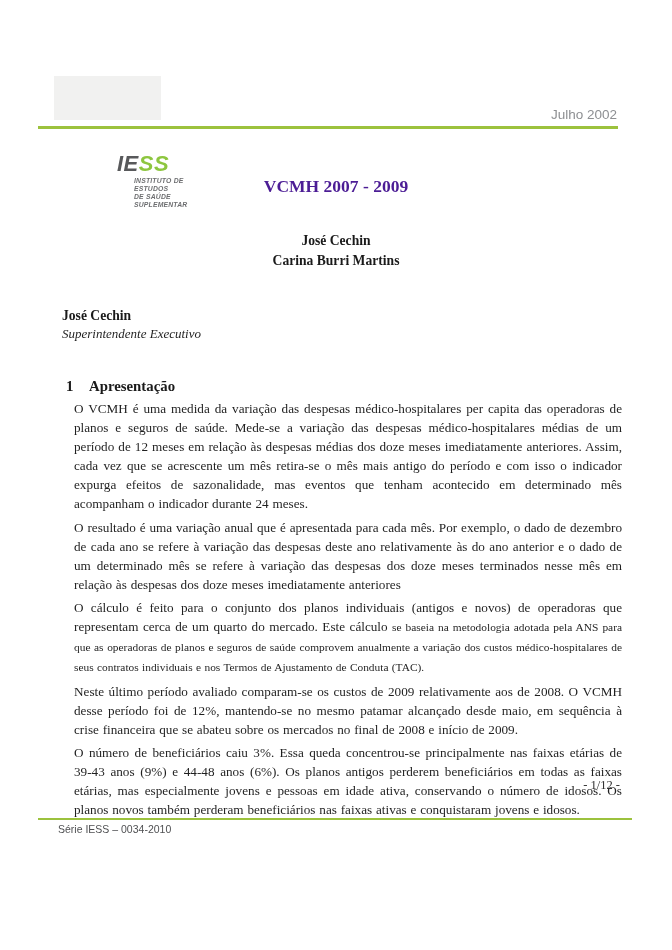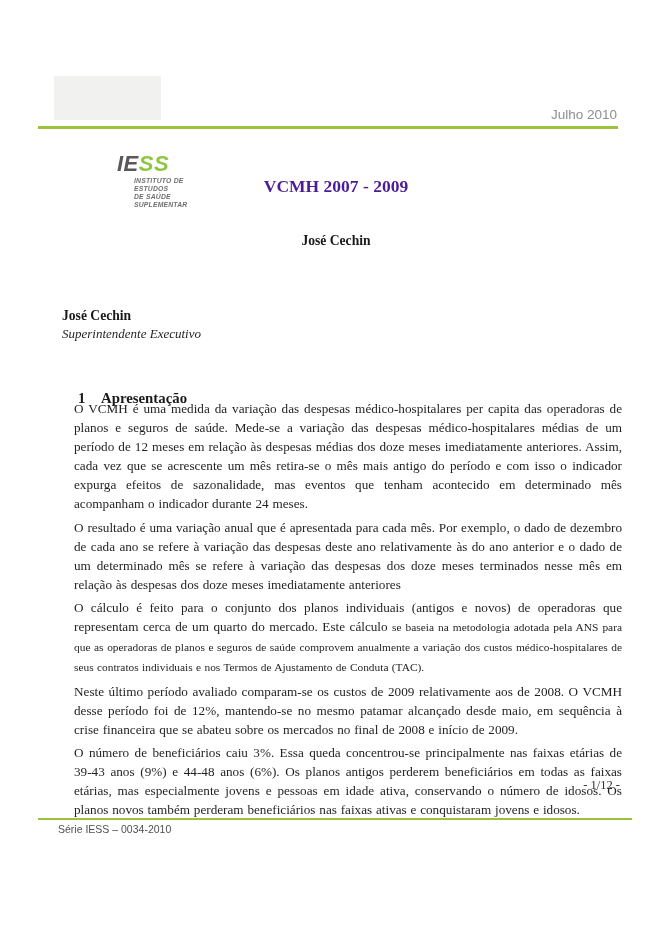--- a/index.html
+++ b/index.html
@@ -62,21 +62,21 @@
   }
 
   
   .signature { position: absolute; left: 62px; top: 308px; }
   .sig-name { font-size: 13.6px; font-weight: bold; color: #1a1a1a; }
   .sig-role { font-size: 13px; font-style: italic; color: #1f1f1f; margin-top: 2px; }
 
   
   .section-heading {
     position: absolute; left: 62px; top: 374px;
-    margin: 16px; font-size: 14.8px; font-weight: bold; color: #1a1a1a;
+    margin: 4px; font-size: 14.8px; font-weight: bold; color: #1a1a1a;
   }
   .sec-num { display: inline-block; width: 23px; }
 
   
   .body-copy {
     position: absolute; left: 74px; top: 399px;
     width: 548px;
   }
   p.para {
     margin: 0 0 4.5px 0;
@@ -106,27 +106,28 @@
 <body>
 
 <div class="page">
 
   <div>
     <div class="logo-box">
       <span class="logo-word"><span class="ie">IE</span><span class="ss">SS</span></span>
       <span class="logo-sub"><span>INSTITUTO DE ESTUDOS</span><br>
         <span>DE SAÚDE SUPLEMENTAR</span></span>
     </div>
-    <div class="issue-date">Julho 2010</div>
+    <div class="issue-date">Julho 2002</div>
     <div class="header-rule"></div>
   </div>
 
   <h1 class="doc-title">VCMH 2007 - 2009</h1>
   <div class="authors">
     <div>José Cechin</div>
+    <div>Carina Burri Martins</div>
   </div>
 
   <div class="signature">
     <div class="sig-name">José Cechin</div>
     <div class="sig-role">Superintendente Executivo</div>
   </div>
 
   <h2 class="section-heading"><span class="sec-num">1</span><span>Apresentação</span></h2>
 
   <div class="body-copy">

